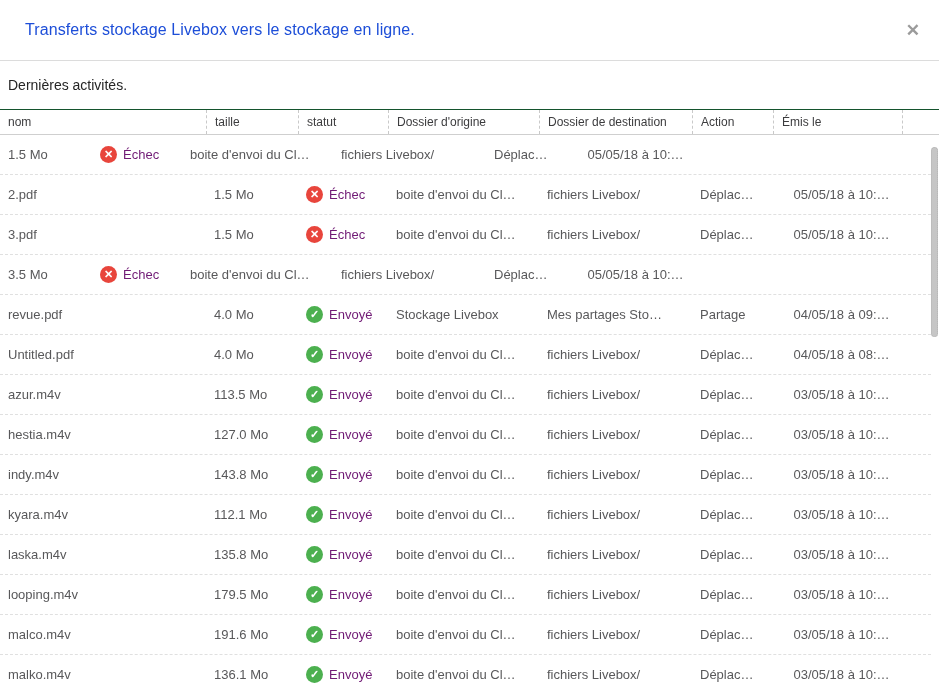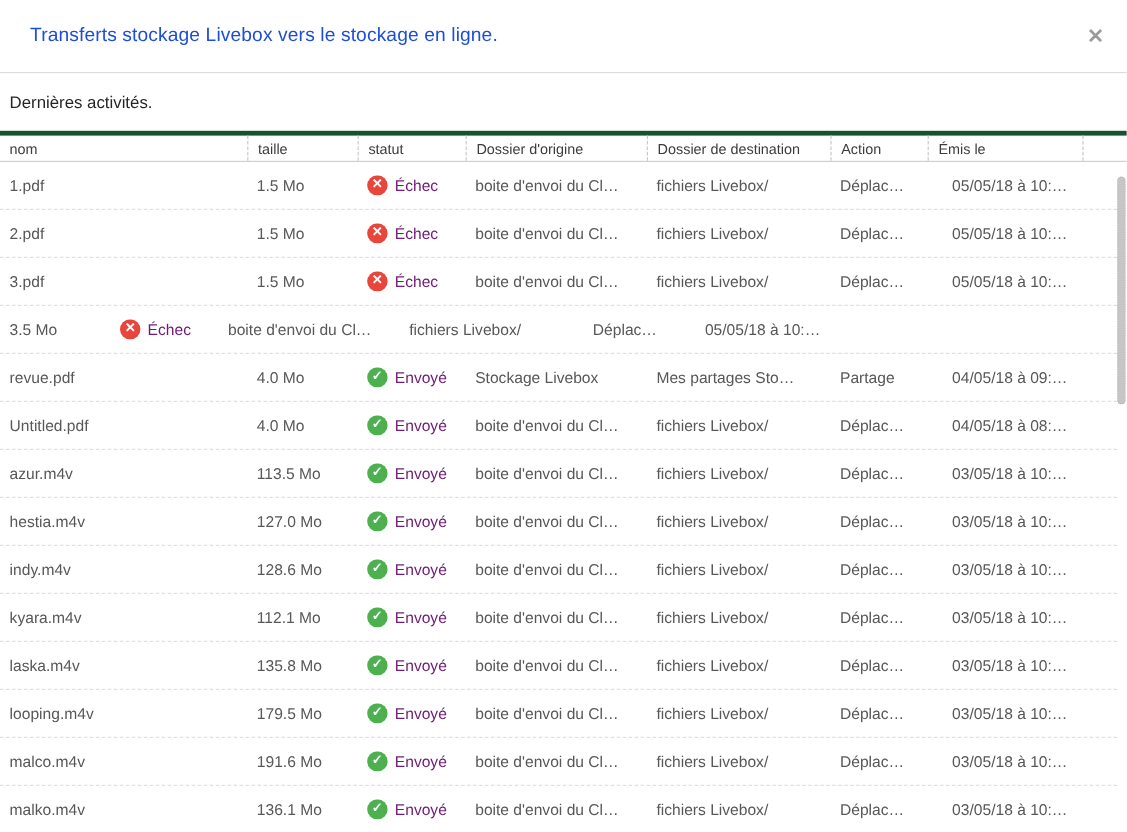--- a/index.html
+++ b/index.html
@@ -12,21 +12,21 @@
                   display:flex; align-items:center; padding:0 19px 0 25px; }
   .modal-title { font-size:16px; font-weight:400; color:#1d4ed8; letter-spacing:.1px; }
   .close-btn { margin-left:auto; color:#9b9b9b; font-size:17px; font-weight:700;
                cursor:pointer; line-height:1; }
 
   
   .subtitle-bar { height:48px; display:flex; align-items:center; padding-left:8px; }
   .subtitle { font-size:14px; color:#252525; }
 
   
-  .thead { height:26px; border-top:4px solid #14532d; border-bottom:1px solid #cfcfcf;
+  .thead { height:26px; border-top:1px solid #14532d; border-bottom:1px solid #cfcfcf;
            display:flex; align-items:stretch; }
   .th { display:flex; align-items:center; padding-left:8px; font-size:12px;
         color:#3c3c3e; white-space:nowrap; overflow:hidden; }
   .th + .th { border-left:1px dashed #c9c9c9; }
 
   .col-nom     { width:206px; }
   .col-taille  { width:92px;  }
   .col-statut  { width:90px;  }
   .col-orig    { width:151px; }
   .col-dest    { width:153px; }
@@ -67,21 +67,20 @@
   <div class="th col-statut">statut</div>
   <div class="th col-orig">Dossier d'origine</div>
   <div class="th col-dest">Dossier de destination</div>
   <div class="th col-action">Action</div>
   <div class="th col-emis">Émis le</div>
   <div class="th col-filler"></div>
 </div>
 
 <div class="tbody">
   <div class="trow">
-    <div class="td col-nom">1.pdf</div>
     <div class="td col-taille">1.5 Mo</div>
     <div class="td col-statut">
       <span class="status-wrap">
         <span class="status-icon" style="background: rgb(232, 69, 60);">✕</span>
         <span class="status-label">Échec</span>
       </span>
     </div>
     <div class="td col-orig">boite d'envoi du Cl…</div>
     <div class="td col-dest">fichiers Livebox/</div>
     <div class="td col-action">Déplac…</div>
@@ -187,21 +186,21 @@
       </span>
     </div>
     <div class="td col-orig">boite d'envoi du Cl…</div>
     <div class="td col-dest">fichiers Livebox/</div>
     <div class="td col-action">Déplac…</div>
     <div class="td col-emis">03/05/18 à 10:…</div>
   </div>
 
   <div class="trow">
     <div class="td col-nom">indy.m4v</div>
-    <div class="td col-taille">128.6 Mo</div>
+    <div class="td col-taille">143.8 Mo</div>
     <div class="td col-statut">
       <span class="status-wrap">
         <span class="status-icon" style="background: rgb(76, 176, 79);">✓</span>
         <span class="status-label">Envoyé</span>
       </span>
     </div>
     <div class="td col-orig">boite d'envoi du Cl…</div>
     <div class="td col-dest">fichiers Livebox/</div>
     <div class="td col-action">Déplac…</div>
     <div class="td col-emis">03/05/18 à 10:…</div>

